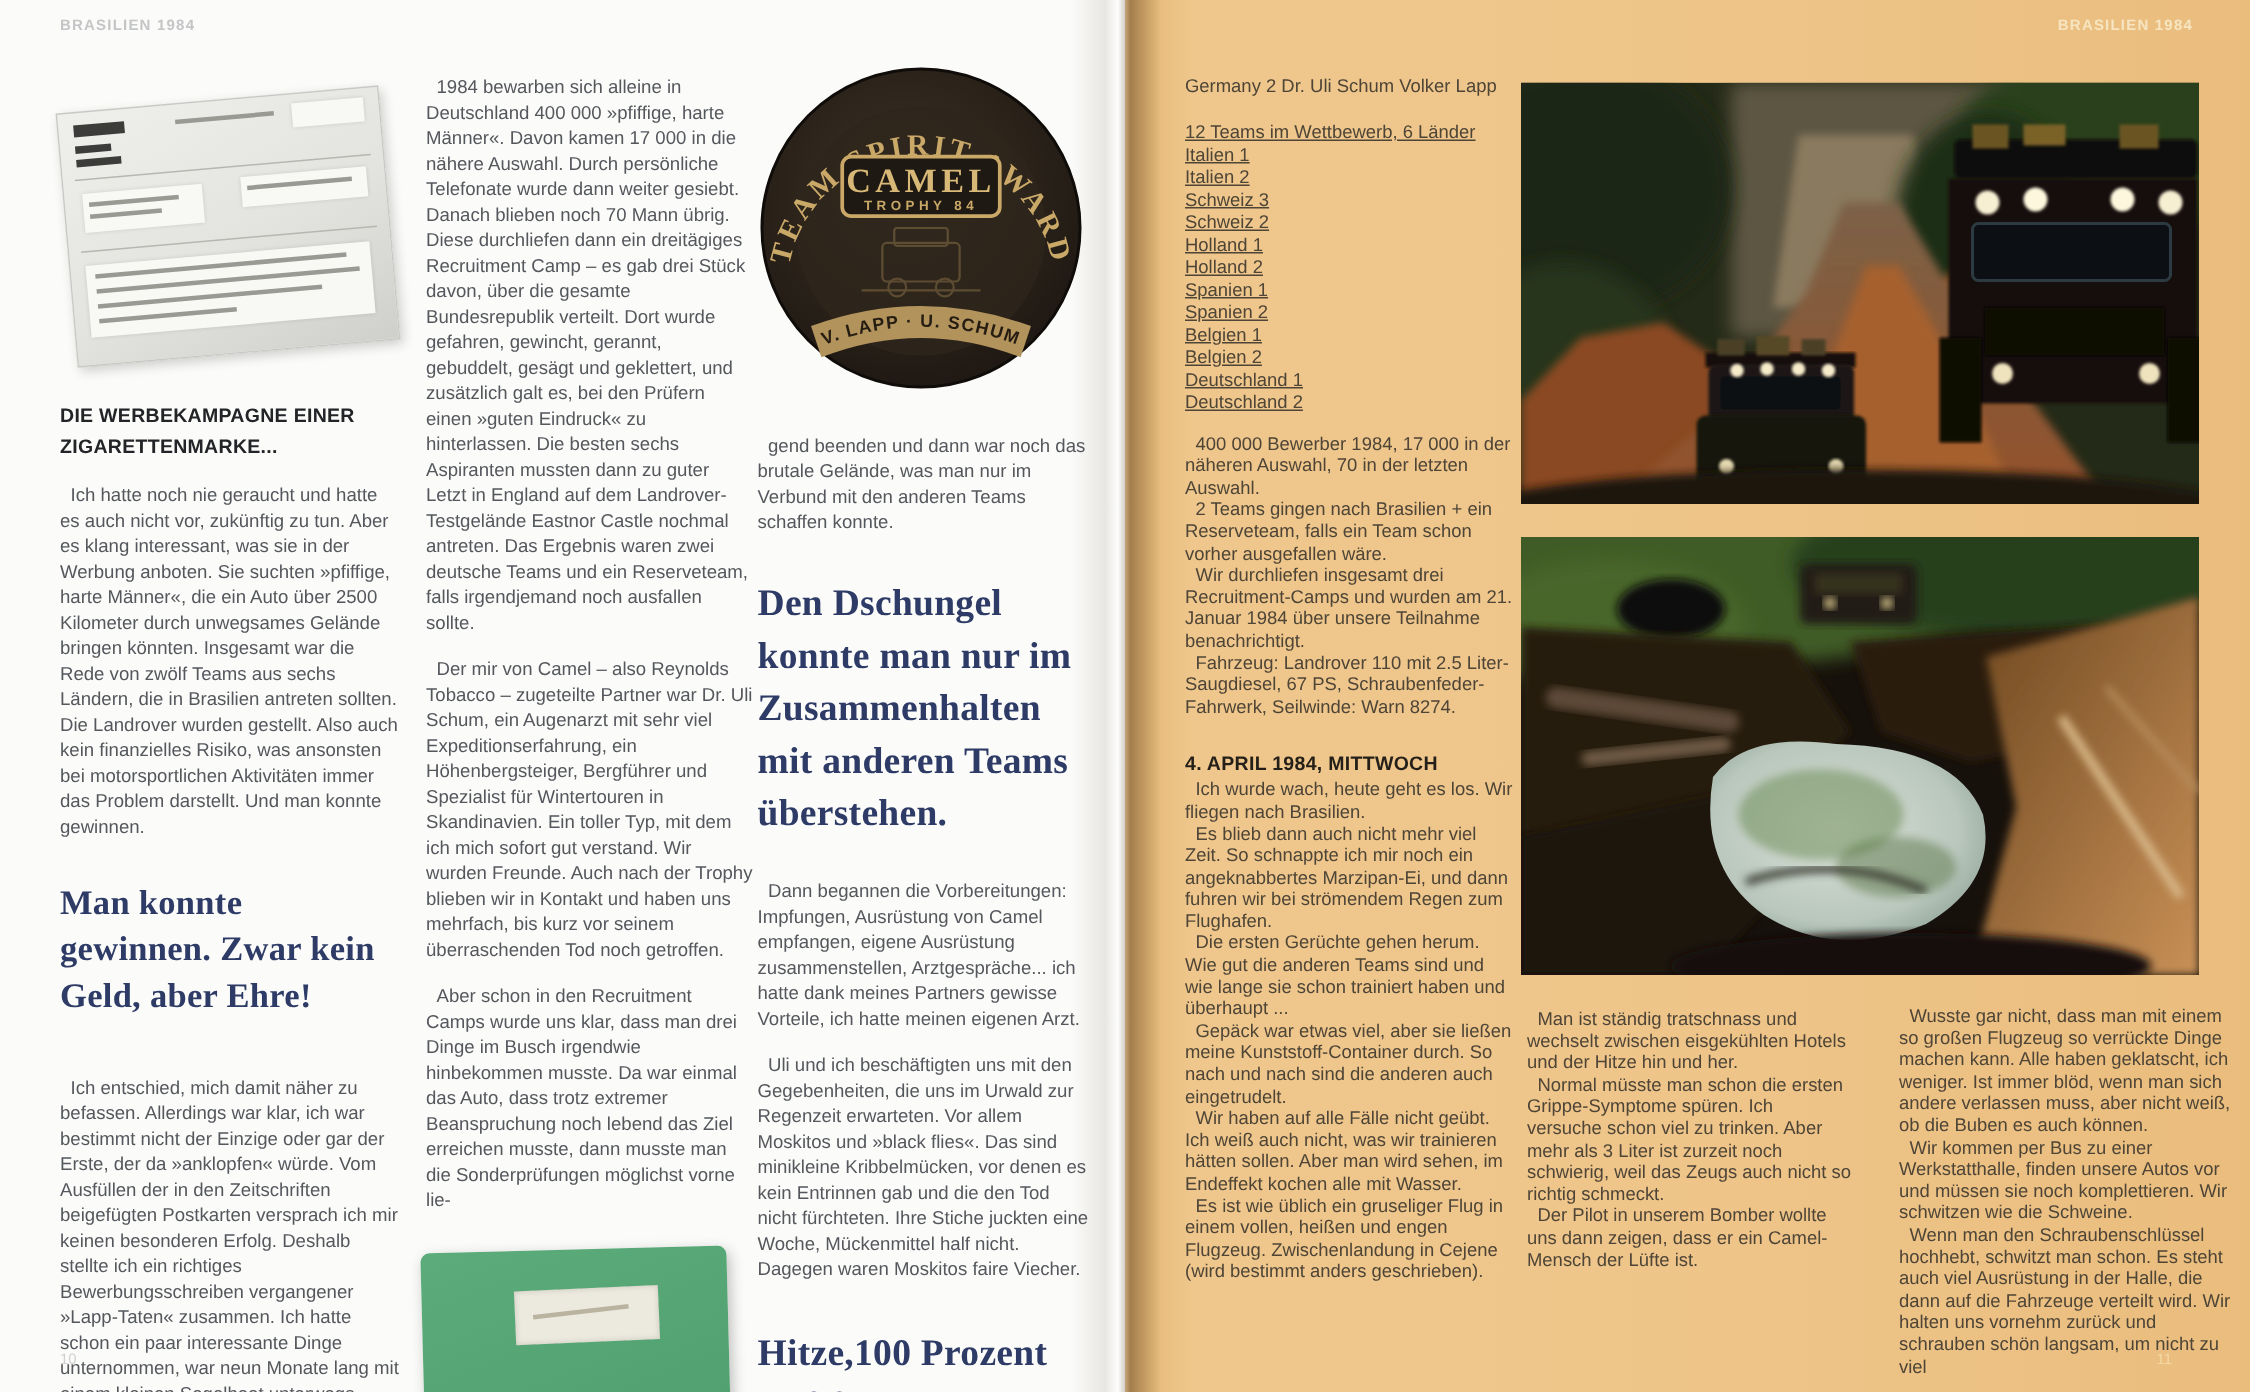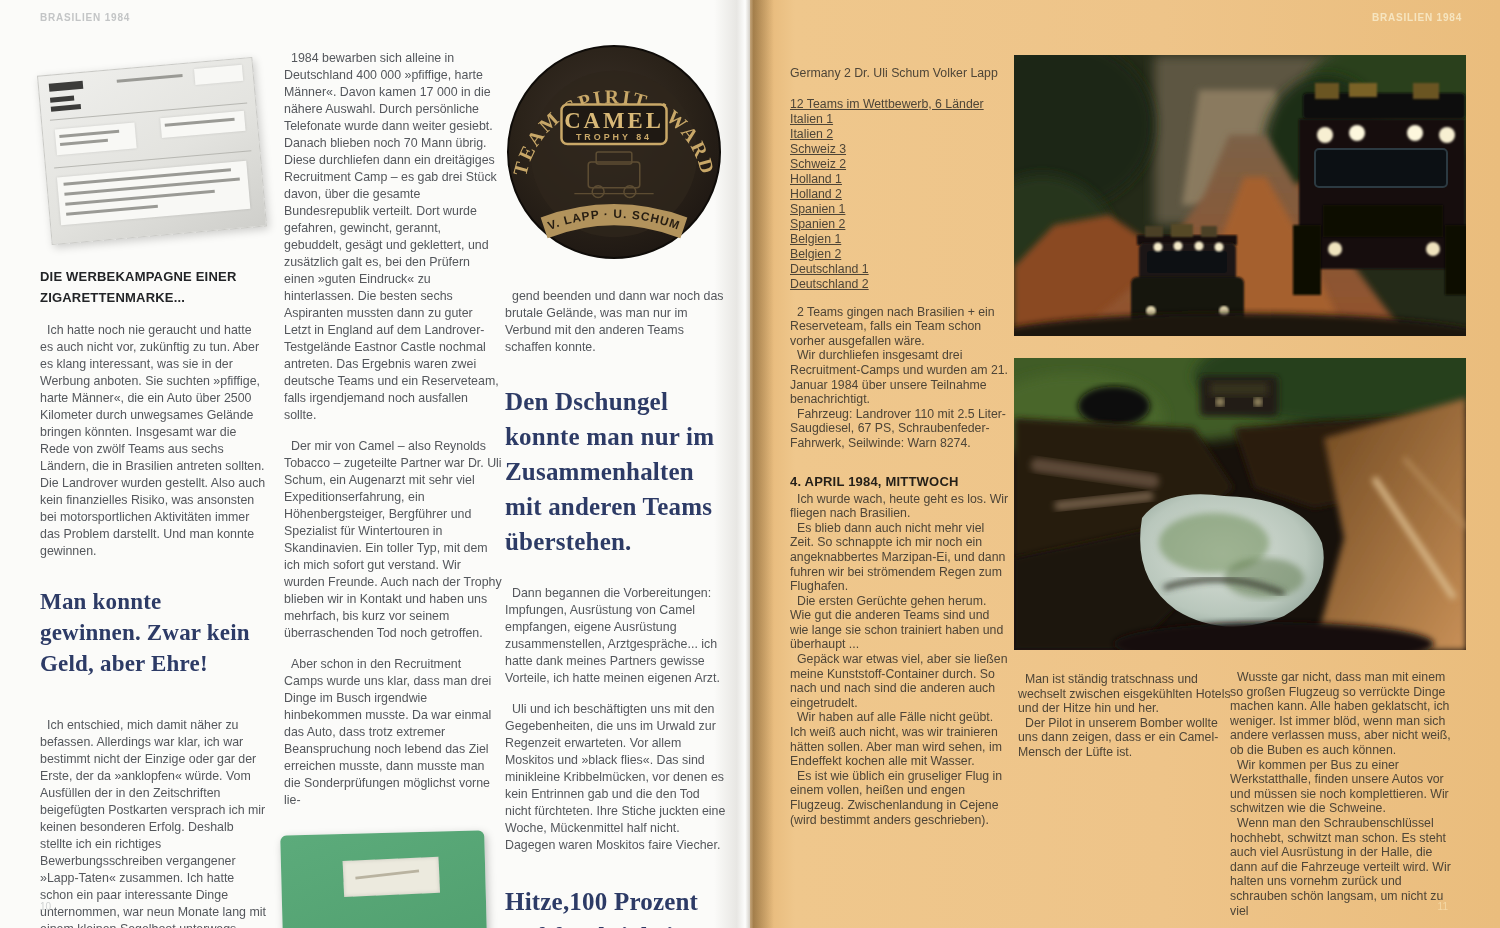--- a/index.html
+++ b/index.html
@@ -137,38 +137,39 @@
       <p class="bt">Uli und ich beschäftigten uns mit den Gegebenheiten, die uns im Urwald zur Regenzeit erwarteten. Vor allem Moskitos und »black flies«. Das sind minikleine Kribbelmücken, vor denen es kein Entrinnen gab und die den Tod nicht fürchteten. Ihre Stiche juckten eine Woche, Mückenmittel half nicht. Dagegen waren Moskitos faire Viecher.</p>
       <p class="squote q2" style="margin-top:30px;">Hitze,100 Prozent Luftfeuchtigkeit und ganz viel Schlamm, gewinnen und das Auto nicht kaputtmachen. Das war unsere Aufgabe.</p>
     </div>
 
     <div class="folio l">10</div>
   </div>
 
   <div class="page-right">
     <div class="runhead r">BRASILIEN 1984</div>
 
-    <div class="col" style="left:40px;top:66px;width:220px;">
+    <div class="col" style="left:40px;top:50px;width:220px;">
       <p class="rt ni">Germany 2 Dr. Uli Schum Volker Lapp</p>
       <div class="teamlist" style="margin-top:16px;text-decoration:underline;">
         <div>12 Teams im Wettbewerb, 6 Länder</div>
         <div>Italien 1</div>
         <div>Italien 2</div>
         <div>Schweiz 3</div>
         <div>Schweiz 2</div>
         <div>Holland 1</div>
         <div>Holland 2</div>
         <div>Spanien 1</div>
         <div>Spanien 2</div>
         <div>Belgien 1</div>
         <div>Belgien 2</div>
         <div>Deutschland 1</div>
         <div>Deutschland 2</div>
       </div>
       <div style="margin-top:13px;">
+        <p class="rt">400 000 Bewerber 1984, 17 000 in der näheren Auswahl, 70 in der letzten Auswahl.</p>
         <p class="rt">2 Teams gingen nach Brasilien + ein Reserveteam, falls ein Team schon vorher ausgefallen wäre.</p>
         <p class="rt">Wir durchliefen insgesamt drei Recruitment-Camps und wurden am 21. Januar 1984 über unsere Teilnahme benachrichtigt.</p>
         <p class="rt">Fahrzeug: Landrover 110 mit 2.5 Liter-Saugdiesel, 67 PS, Schraubenfeder-Fahrwerk, Seilwinde: Warn 8274.</p>
       </div>
       <p class="dhead">4. APRIL 1984, MITTWOCH</p>
       <p class="rt">Ich wurde wach, heute geht es los. Wir fliegen nach Brasilien.</p>
       <p class="rt">Es blieb dann auch nicht mehr viel Zeit. So schnappte ich mir noch ein angeknabbertes Marzipan-Ei, und dann fuhren wir bei strömendem Regen zum Flughafen.</p>
       <p class="rt">Die ersten Gerüchte gehen herum. Wie gut die anderen Teams sind und wie lange sie schon trainiert haben und überhaupt ...</p>
       <p class="rt">Gepäck war etwas viel, aber sie ließen meine Kunststoff-Container durch. So nach und nach sind die anderen auch eingetrudelt.</p>
       <p class="rt">Wir haben auf alle Fälle nicht geübt. Ich weiß auch nicht, was wir trainieren hätten sollen. Aber man wird sehen, im Endeffekt kochen alle mit Wasser.</p>
@@ -289,24 +290,25 @@
 
         <polygon points="310,80 452,40 452,292 300,292 330,180" fill="url(#slope)" filter="url(#c3)"></polygon>
         <path d="M360 120 L440 240" stroke="#d9b98a" stroke-width="6" filter="url(#c3)"></path>
         <path d="M390 100 L452 170" stroke="#b78d5a" stroke-width="4" filter="url(#c3)"></path>
         <ellipse cx="260" cy="286" rx="160" ry="22" fill="#14100a" filter="url(#c3)"></ellipse>
       </svg>
     </div>
 
     <div class="col" style="left:268px;top:672px;width:216px;">
       <p class="rt">Man ist ständig tratschnass und wechselt zwischen eisgekühlten Hotels und der Hitze hin und her.</p>
+      <p class="rt">Normal müsste man schon die ersten Grippe-Symptome spüren. Ich versuche schon viel zu trinken. Aber mehr als 3 Liter ist zurzeit noch schwierig, weil das Zeugs auch nicht so richtig schmeckt.</p>
       <p class="rt">Der Pilot in unserem Bomber wollte uns dann zeigen, dass er ein Camel-Mensch der Lüfte ist.</p>
     </div>
 
-    <div class="col" style="left:480px;top:670px;width:222px;">
+    <div class="col" style="left:516px;top:670px;width:222px;">
       <p class="rt">Wusste gar nicht, dass man mit einem so großen Flugzeug so verrückte Dinge machen kann. Alle haben geklatscht, ich weniger. Ist immer blöd, wenn man sich andere verlassen muss, aber nicht weiß, ob die Buben es auch können.</p>
       <p class="rt">Wir kommen per Bus zu einer Werkstatthalle, finden unsere Autos vor und müssen sie noch komplettieren. Wir schwitzen wie die Schweine.</p>
       <p class="rt">Wenn man den Schraubenschlüssel hochhebt, schwitzt man schon. Es steht auch viel Ausrüstung in der Halle, die dann auf die Fahrzeuge verteilt wird. Wir halten uns vornehm zurück und schrauben schön langsam, um nicht zu viel</p>
     </div>
 
     <div class="folio r">11</div>
   </div>
 
   <div id="gutter"></div>
 </div>

